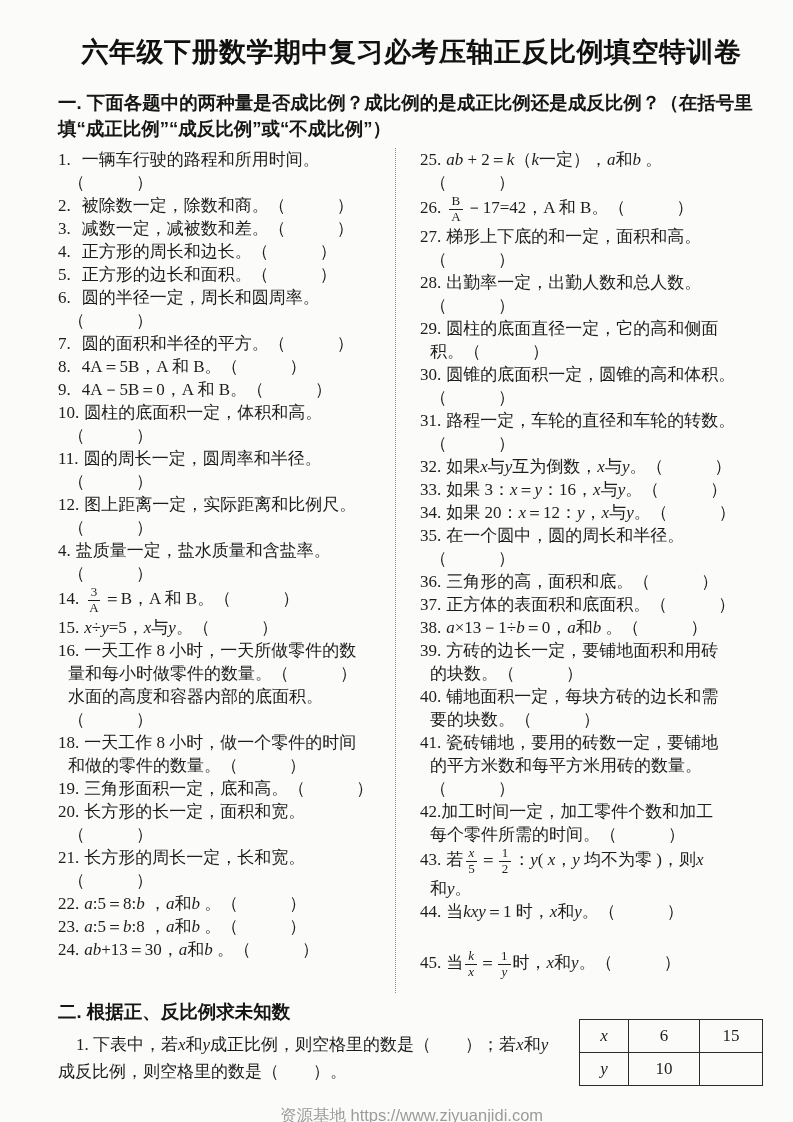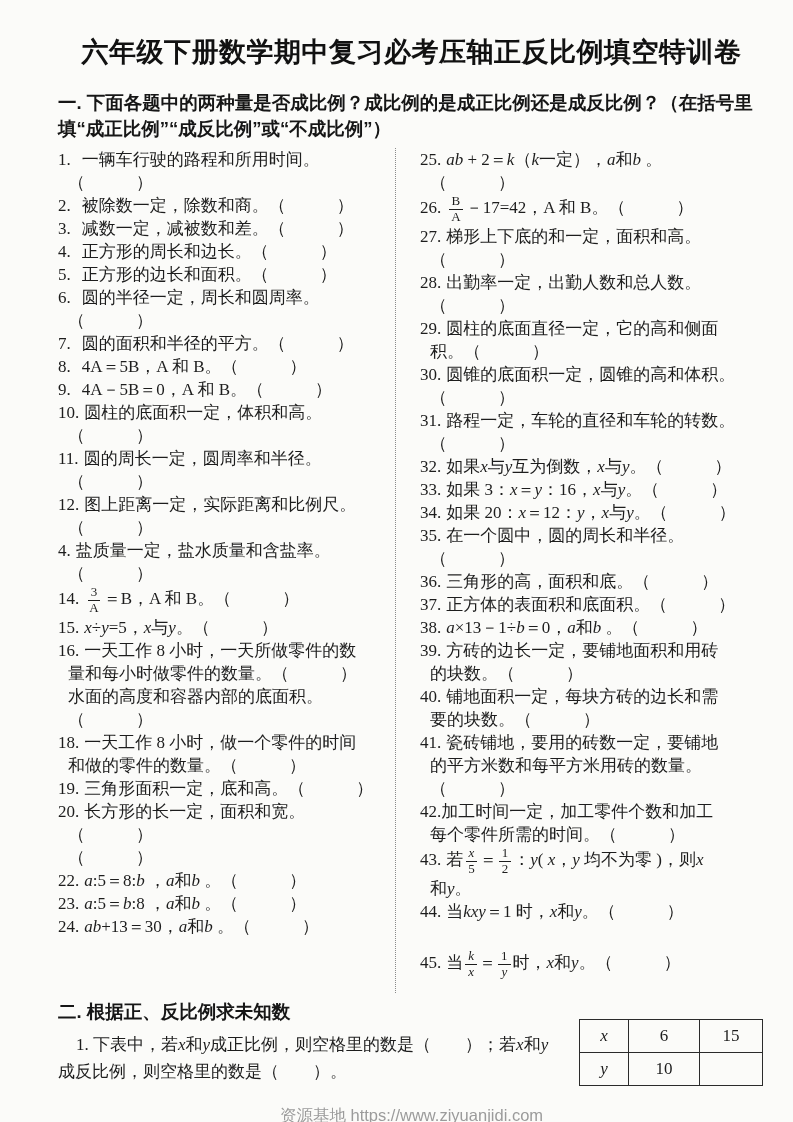--- a/index.html
+++ b/index.html
@@ -124,20 +124,21 @@
           <div class="line cont">和做的零件的数量。（　　　）</div>
         </div>
         <div class="item">
           <div class="line"><span class="num" style="margin-right: 5px;">19.</span>三角形面积一定，底和高。（　　　）</div>
         </div>
         <div class="item">
           <div class="line"><span class="num" style="margin-right: 5px;">20.</span>长方形的长一定，面积和宽。</div>
           <div class="line cont">（　　　）</div>
         </div>
         <div class="item">
+          <div class="line"><span class="num" style="margin-right: 5px;">21.</span>长方形的周长一定，长和宽。</div>
           <div class="line cont">（　　　）</div>
         </div>
         <div class="item">
           <div class="line"><span class="num" style="margin-right: 5px;">22.</span><span class="mi">a</span>:5＝8:<span class="mi">b</span> ，<span class="mi">a</span>和<span class="mi">b</span> 。（　　　）</div>
         </div>
         <div class="item">
           <div class="line"><span class="num" style="margin-right: 5px;">23.</span><span class="mi">a</span>:5＝<span class="mi">b</span>:8 ，<span class="mi">a</span>和<span class="mi">b</span> 。（　　　）</div>
         </div>
         <div class="item">
           <div class="line"><span class="num" style="margin-right: 5px; font-family: Liberation Serif, serif;">24.</span><span class="mi">ab</span>+13＝30，<span class="mi">a</span>和<span class="mi">b</span> 。（　　　）</div>

